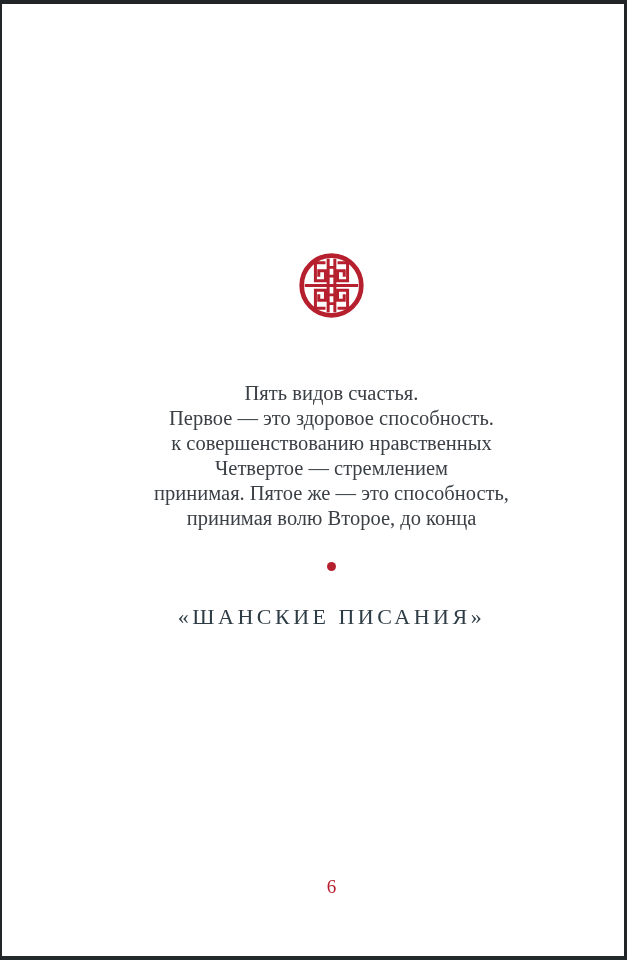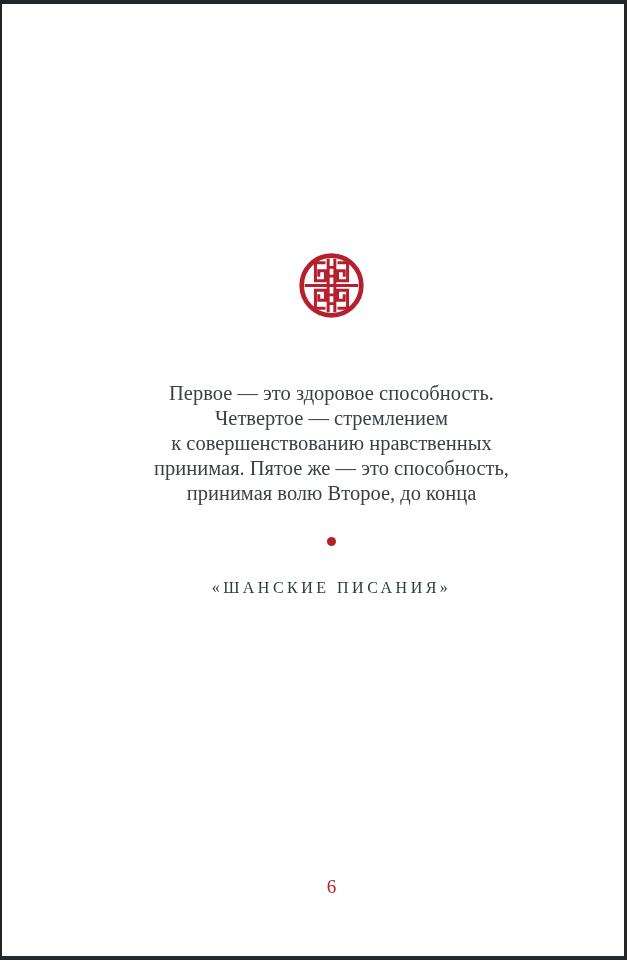--- a/index.html
+++ b/index.html
@@ -45,21 +45,21 @@
   .dot-separator {
     width: 9px;
     height: 9px;
     border-radius: 50%;
     background: #b6202e;
     display: inline-block;
     margin-top: 31px;
   }
   .attribution {
     margin-top: 29px;
-    font-size: 16px;
+    font-size: 22px;
     letter-spacing: 3.5px;
     color: #2e3c45;
     font-family: "Liberation Serif", serif;
   }
   .page-number {
     position: absolute;
     left: 37px;
     right: 0;
     bottom: 58px;
     text-align: center;
@@ -88,23 +88,24 @@
             <path id="motif" d="M41 16 H26 V43 H41 V28 H31 V37"></path>
             <use href="#motif" transform="translate(100,0) scale(-1,1)"></use>
             <use href="#motif" transform="translate(0,100) scale(1,-1)"></use>
             <use href="#motif" transform="translate(100,100) scale(-1,-1)"></use>
           </g>
         </g>
       </svg>
     </div>
 
     <div class="quote">
+      <div class="line">Пять видов счастья.</div>
       <div class="line">Первое — это здоровое способность.</div>
+      <div class="line">к совершенствованию нравственных</div>
       <div class="line">Четвертое — стремлением</div>
-      <div class="line">к совершенствованию нравственных</div>
       <div class="line">принимая. Пятое же — это способность,</div>
       <div class="line">принимая волю Второе, до конца</div>
     </div>
 
     <div>
       <span class="dot-separator"></span>
     </div>
 
     <div class="attribution">«ШАНСКИЕ ПИСАНИЯ»</div>
 

